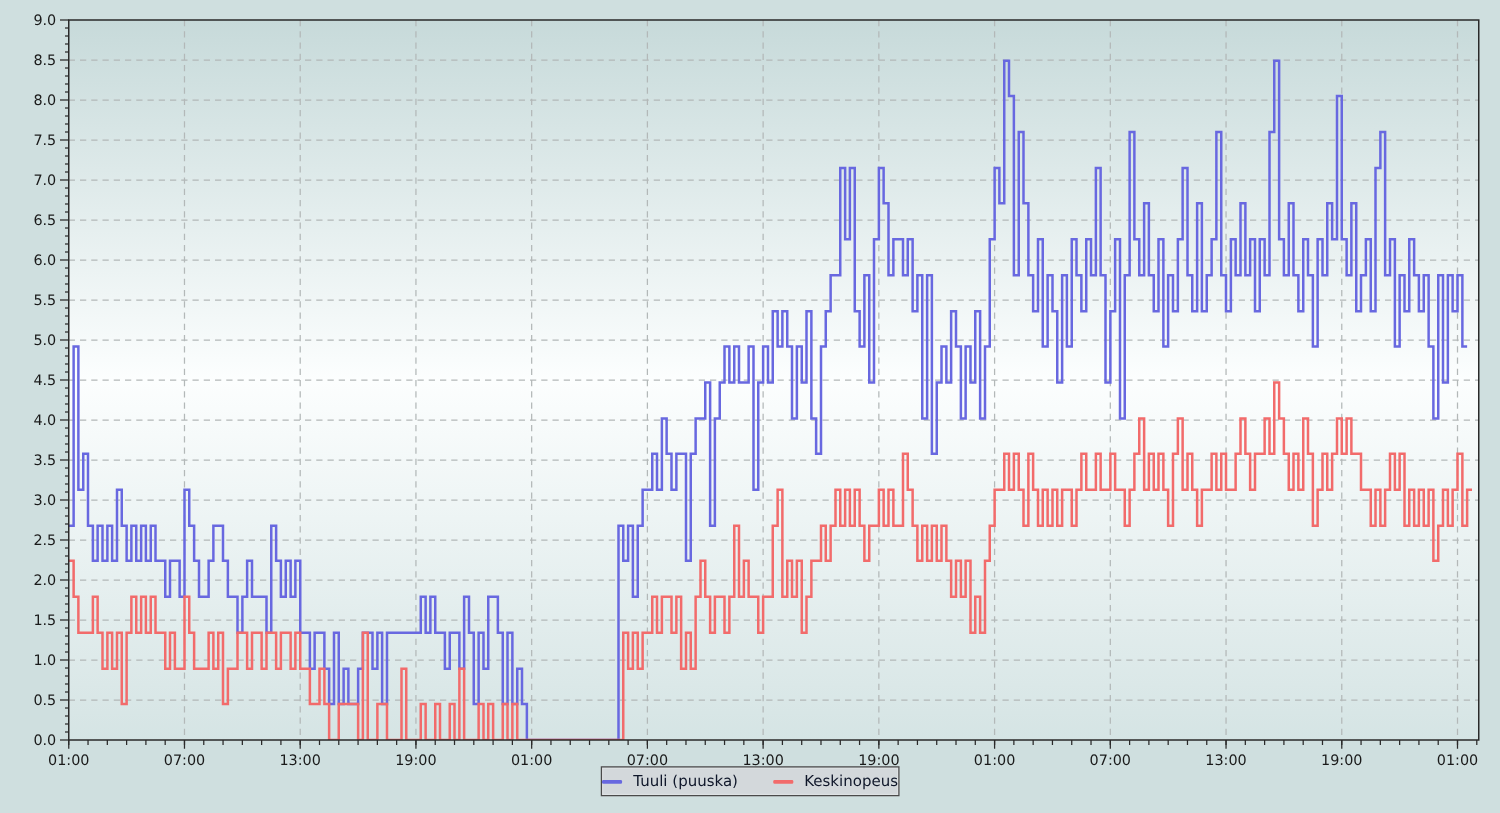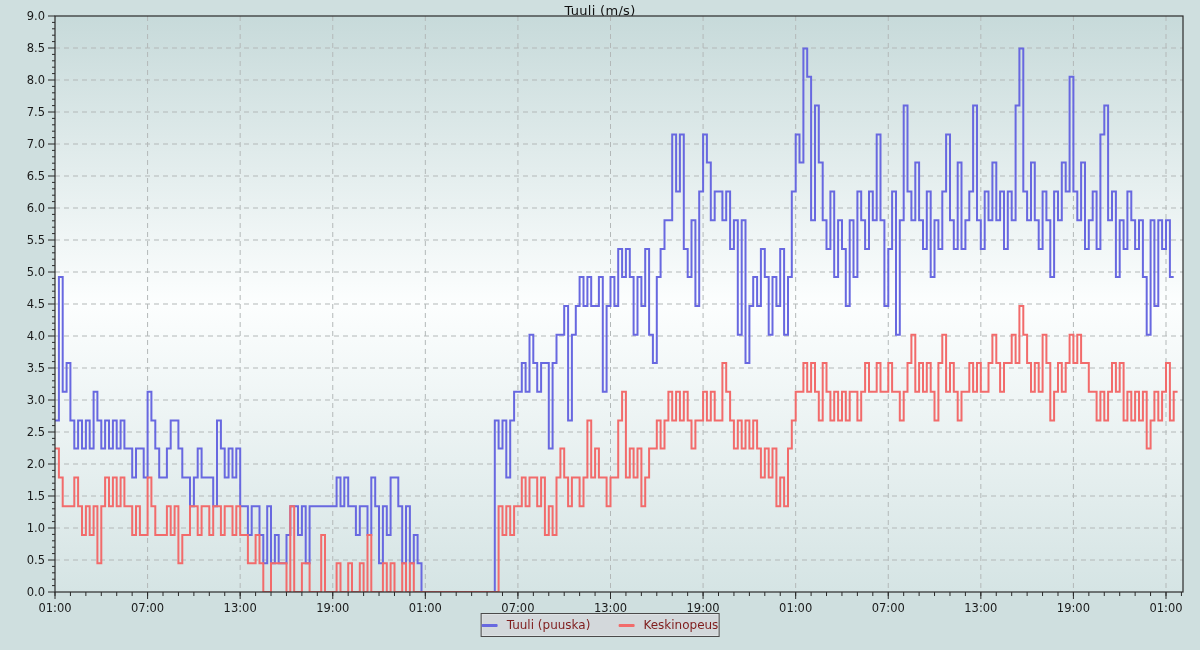--- a/index.html
+++ b/index.html
@@ -3,30 +3,29 @@
 <meta charset="utf-8">
 <style>
   html,body{margin:0;padding:0;width:1200px;height:650px;overflow:hidden;
     background:#cfdfdf;font-family:"DejaVu Sans","Liberation Sans",sans-serif;}
   .stage{position:relative;width:1200px;height:650px;}
   .chart-title{position:absolute;top:3px;left:0;width:100%;text-align:center;
     font-size:13px;color:#111;letter-spacing:.3px;}
   svg{position:absolute;top:0;left:0;}
   .legend{position:absolute;top:613px;left:50%;transform:translateX(-50%);
     background:#d3d8db;border:1px solid #4a4a4a;padding:4px 0;
-    display:flex;gap:28px;align-items:center;font-size:12px;color:#7f1d1d;
+    display:flex;gap:28px;align-items:center;font-size:12px;color:#0f172a;
     white-space:nowrap;box-shadow:0 0 0 1px rgba(255,255,255,.25) inset;}
   .legend-item{display:flex;align-items:center;gap:9px;}
   .swatch{display:inline-block;width:16px;height:3px;border-radius:1px;}
 </style>
 </head>
 <body>
 
 <div class="stage">
-  <div class="chart-title">Tuuli (m/s)</div>
   <svg id="chart" width="1200" height="650" viewBox="0 0 1200 650">
       <defs>
         <linearGradient id="bg" x1="0" y1="0" x2="0" y2="1">
           <stop offset="0" stop-color="#c7dada"></stop>
           <stop offset="0.5" stop-color="#fcfefe"></stop>
           <stop offset="1" stop-color="#d5e4e4"></stop>
         </linearGradient>
         <clipPath id="plotclip">
           <rect x="55" y="16" width="1128" height="576"></rect>
         </clipPath>

